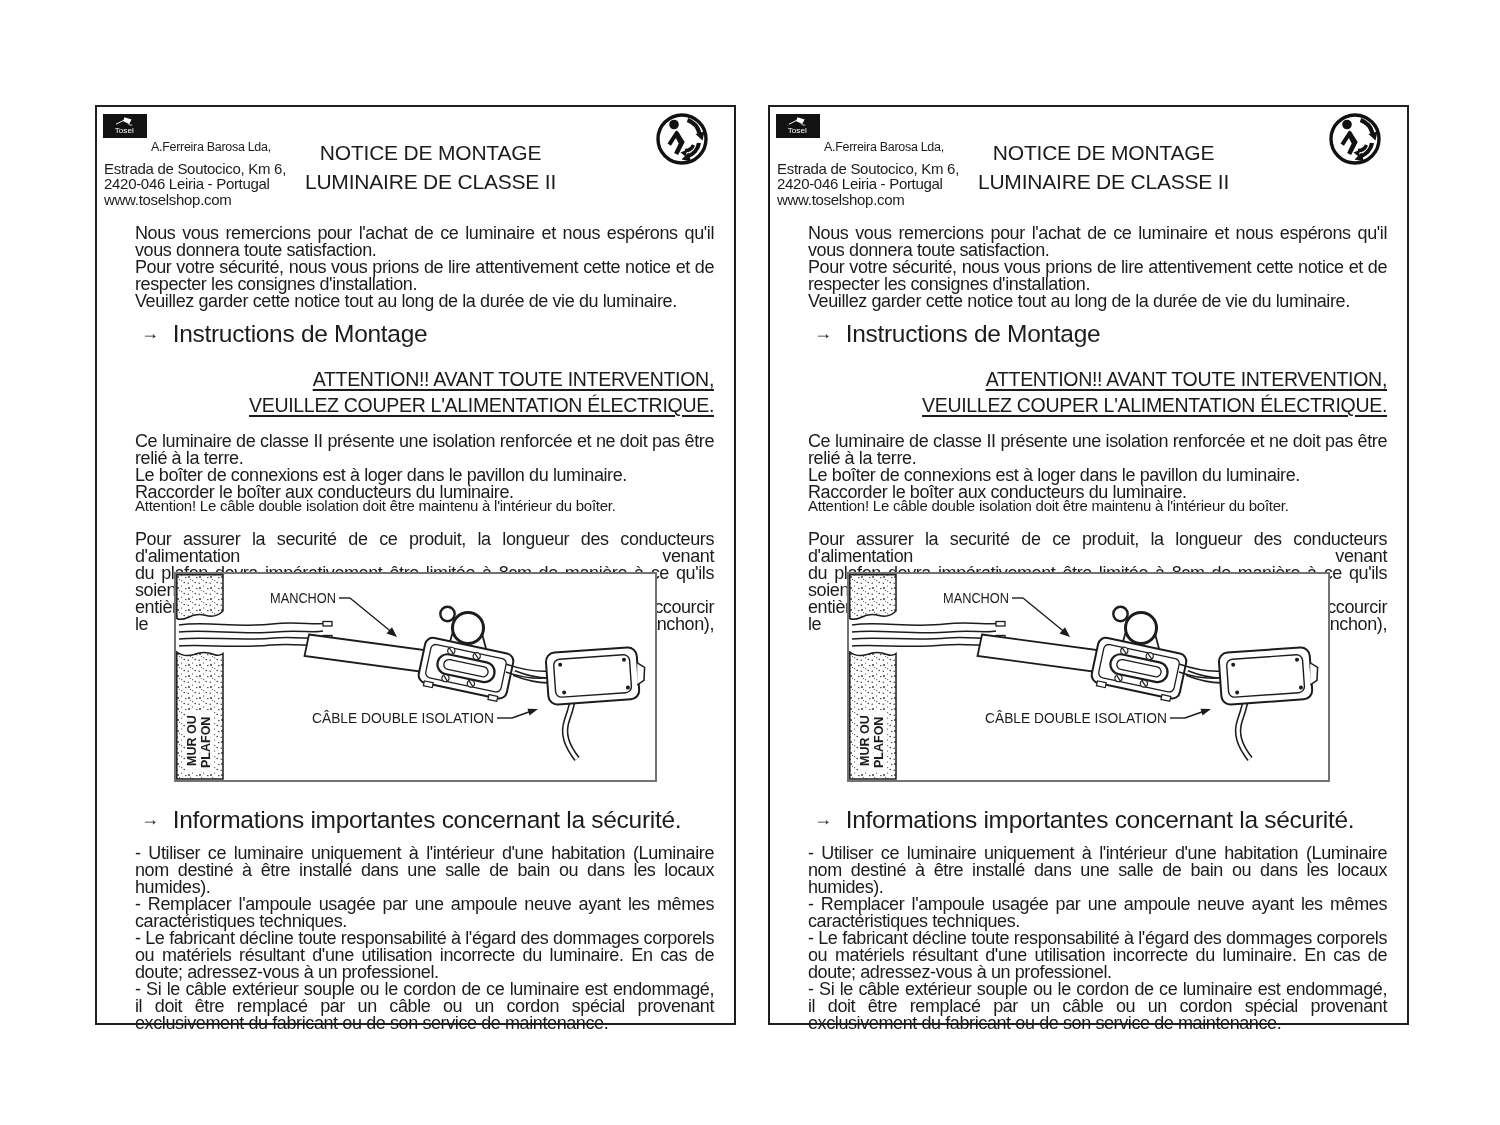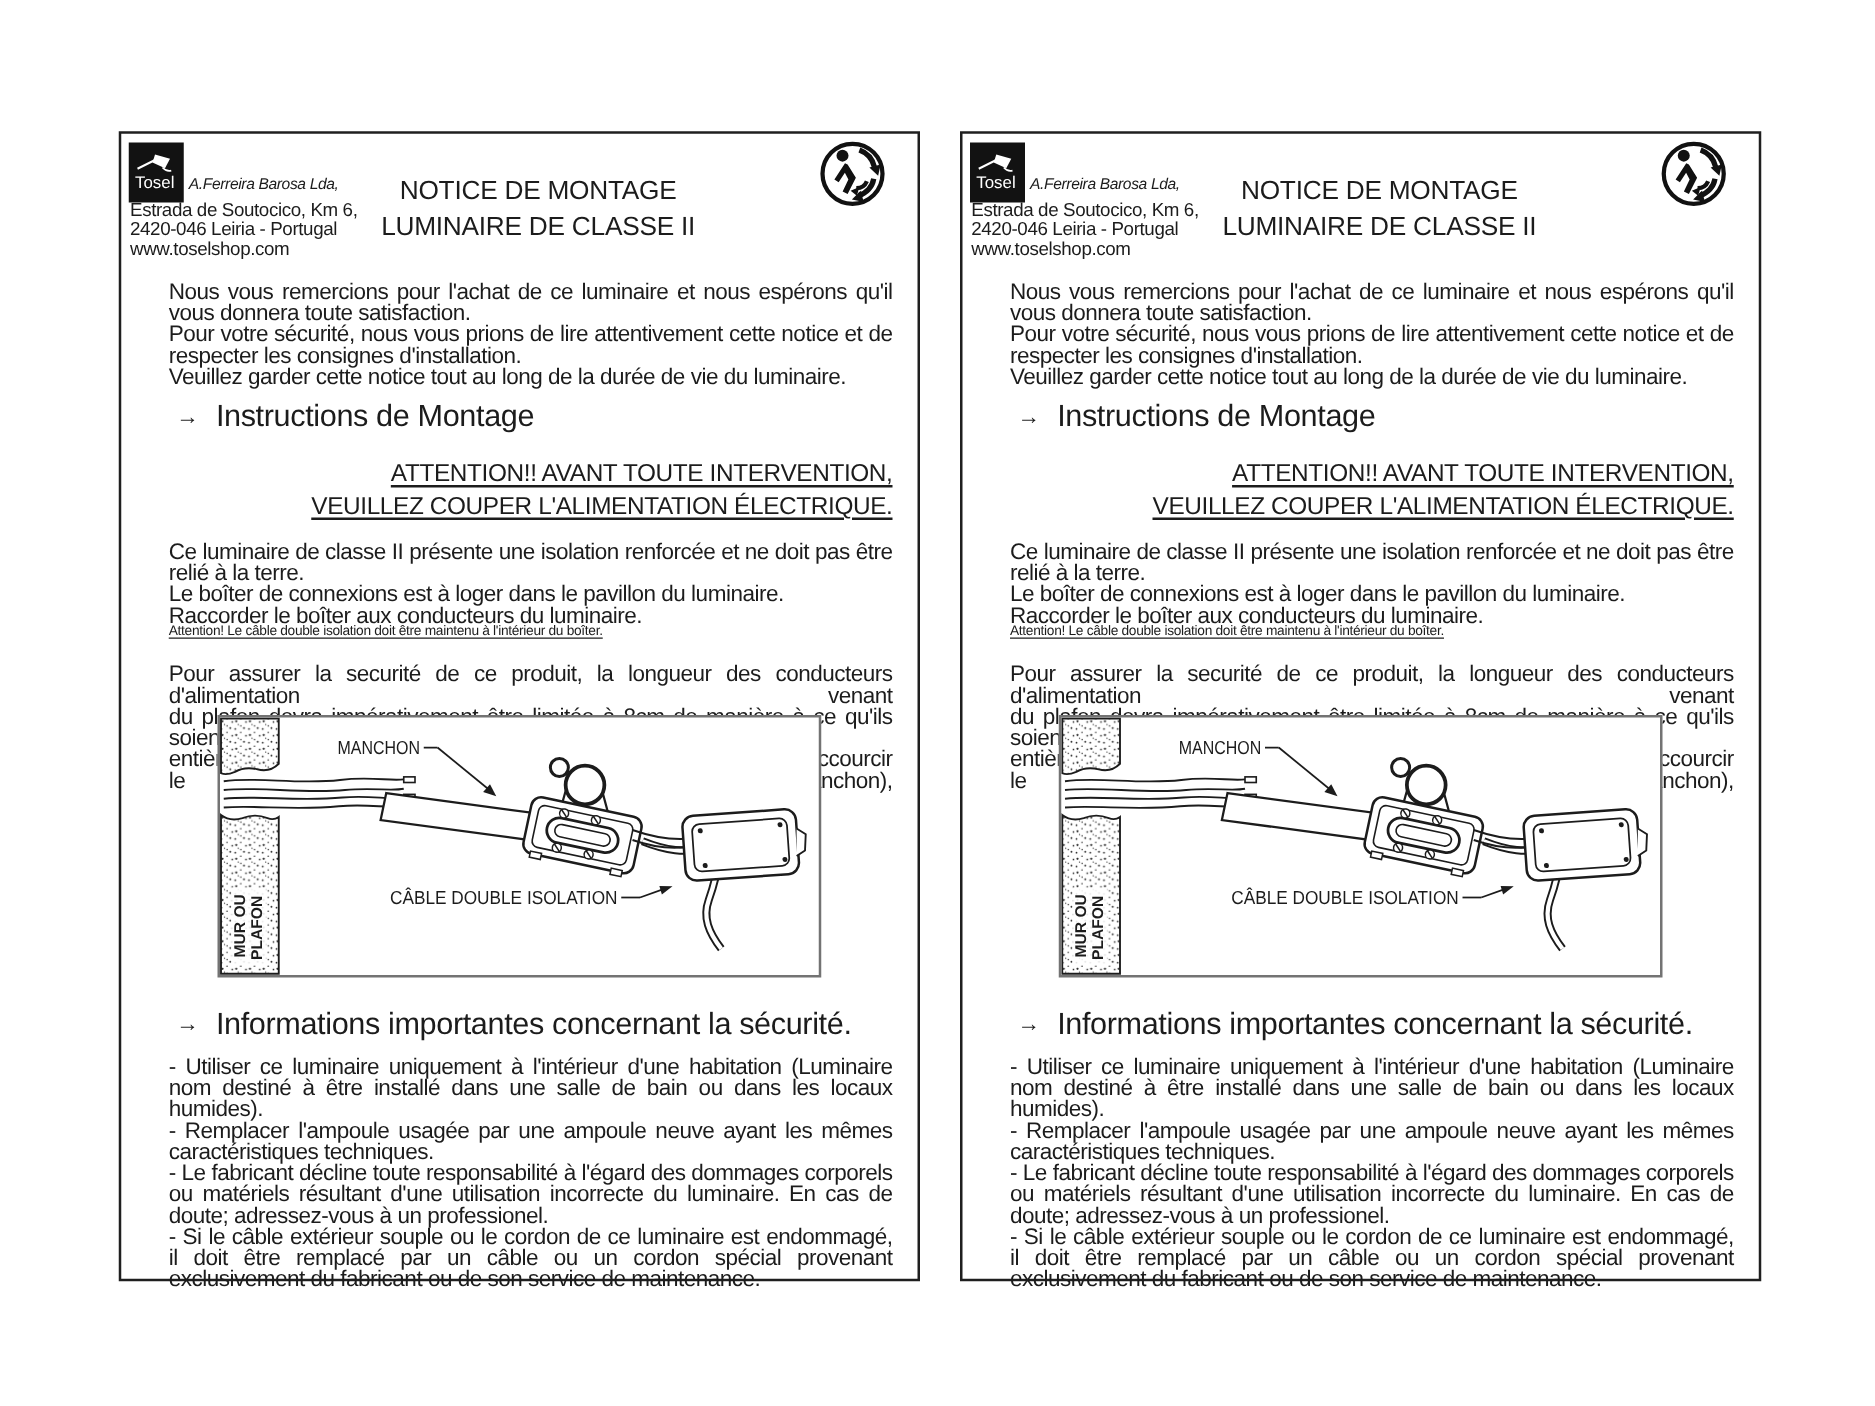--- a/index.html
+++ b/index.html
@@ -8,36 +8,36 @@
     background:#ffffff;color:#1c1c1c;
     font-family:"Liberation Sans","DejaVu Sans",sans-serif;
     -webkit-font-smoothing:antialiased;
   }
   .panel-slot{position:absolute;top:105px;width:641px;height:920px;}
   .slot-1{left:95px;}
   .slot-2{left:768px;}
   .panel{position:relative;width:637px;height:916px;border:2px solid #1f1f1f;background:#fff;}
 
   
-  .logo-box{position:absolute;left:6px;top:7px;width:44px;height:48px;background:#121212;}
+  .logo-box{position:absolute;left:6px;top:7px;width:44px;height:24px;background:#121212;}
   .logo-box svg{width:100%;height:100%;display:block;}
-  .addr-line1{position:absolute;left:54px;top:33px;font-size:12.5px;letter-spacing:-0.3px;white-space:nowrap;font-style:italic;}
+  .addr-line1{position:absolute;left:54px;top:33px;font-size:12.5px;letter-spacing:-0.3px;white-space:nowrap;}
   .addr-rest{position:absolute;left:7px;top:54px;font-size:15px;line-height:15.4px;letter-spacing:-0.3px;white-space:pre-line;}
   .title{
     position:absolute;left:60px;right:30px;top:31px;text-align:center;
     font-size:21px;line-height:29px;letter-spacing:-0.2px;white-space:pre-line;
   }
   .triman{position:absolute;top:4px;right:24px;width:56px;height:56px;}
 
   
   .txt{position:absolute;left:38px;right:20px;font-size:18px;line-height:17px;letter-spacing:-0.4px;}
   .jst{text-align:justify;white-space:pre-line;}
   .intro{top:118px;}
   .class2{top:326px;}
-  .cable-note{top:390px;font-size:11px;letter-spacing:-0.25px;text-decoration:underline;text-underline-offset:2px;}
+  .cable-note{top:390px;font-size:15px;letter-spacing:-0.25px;text-underline-offset:2px;}
   .length-note{top:424px;text-align-last:justify;}
   .safety{top:738px;}
 
   .sec-h{
     position:absolute;left:44px;right:12px;display:flex;align-items:center;gap:14px;
     font-size:24.5px;letter-spacing:-0.3px;white-space:nowrap;
   }
   .sec-h .arr{font-size:18px;font-weight:bold;transform:translateY(-1px);}
   .h1{top:213px;}
   .h2{top:699px;}

